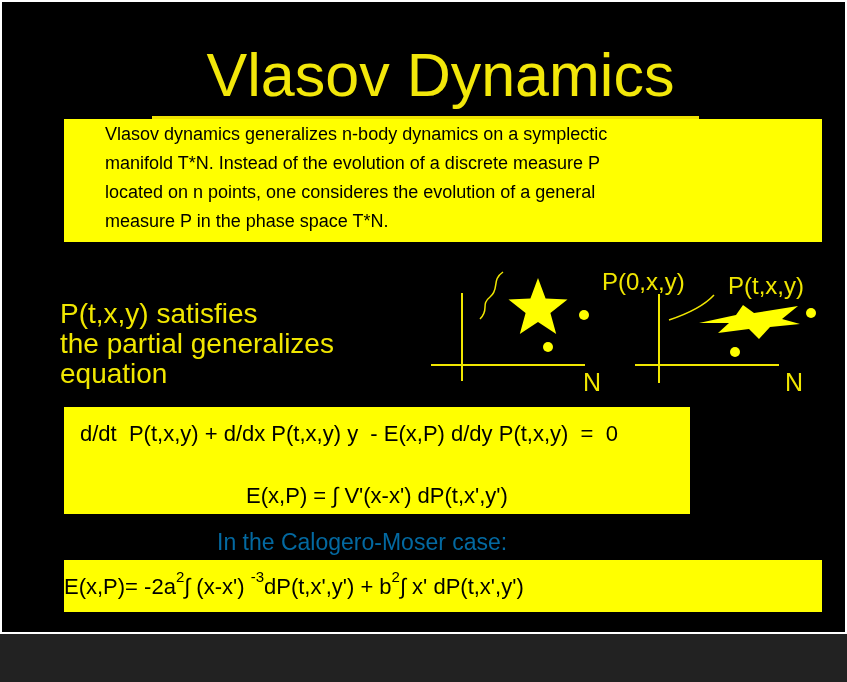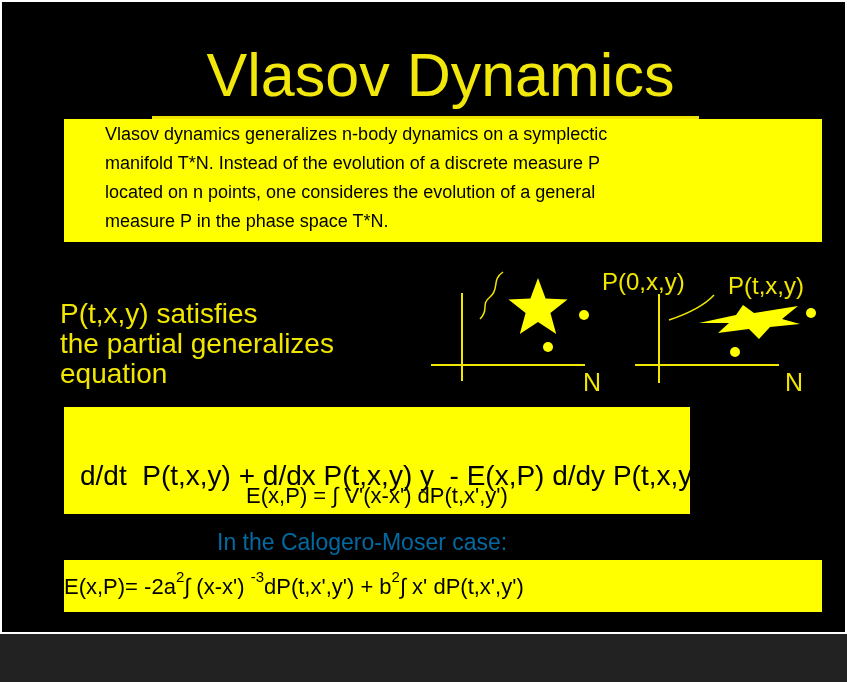--- a/index.html
+++ b/index.html
@@ -37,21 +37,21 @@
     font-size:28px;line-height:30px;
     color:#F0E600;
   }
   .diagram-label{color:#F0E600;font-size:24px;white-space:nowrap;}
   .n-label{color:#F0E600;font-size:25px;}
   .pde-box{
     left:62px;top:405px;width:626px;height:107px;
   }
   .pde-eq1{
     position:absolute;left:16px;top:14px;
-    font-size:28px;white-space:pre;margin-top:39px;
+    font-size:22px;white-space:pre;
   }
   .pde-eq2{
     position:absolute;left:0;right:0;top:76px;
     text-align:center;font-size:22px;white-space:pre;
   }
   .case-heading{
     left:215px;top:527px;
     font-size:23px;color:#0369a1;white-space:nowrap;
   }
   .cm-box{

